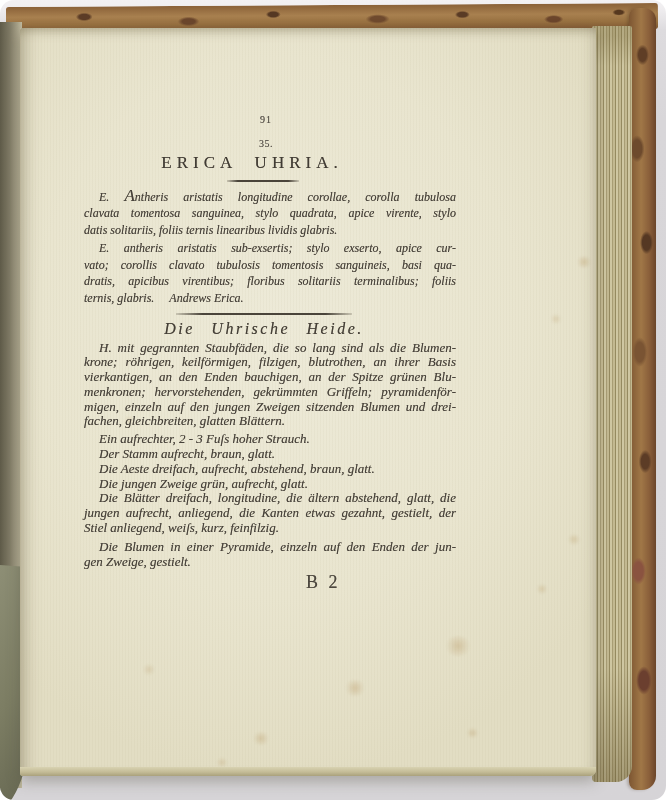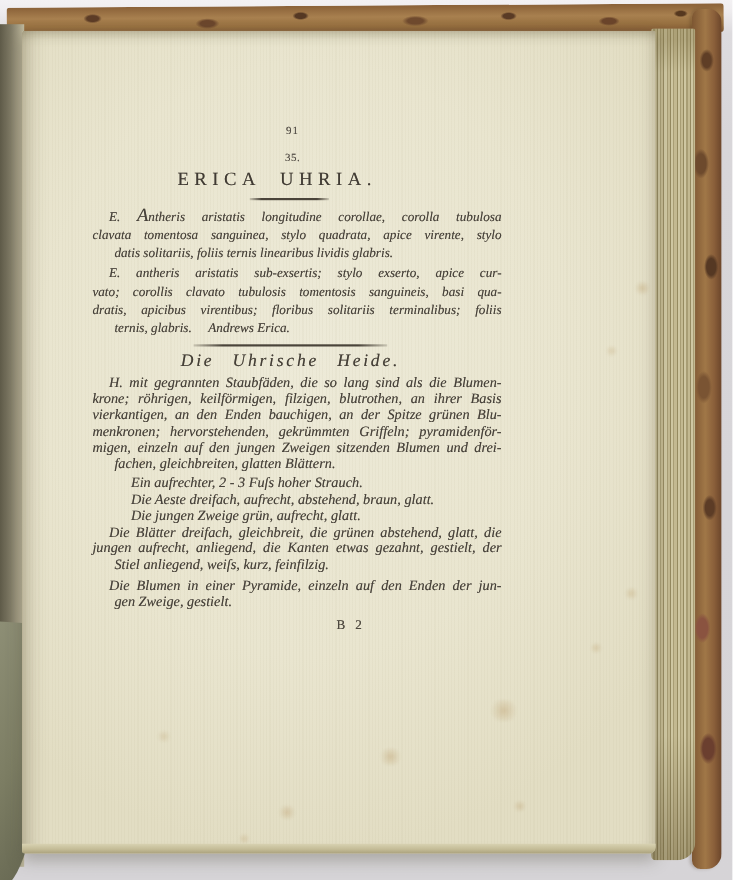--- a/index.html
+++ b/index.html
@@ -1,19 +1,20 @@
 <!DOCTYPE html>
 <html><head>
 <meta charset="utf-8">
 <style>
   html,body{margin:0;padding:0;}
   .scene{
     position:relative; width:666px; height:800px; overflow:hidden;
     background:linear-gradient(180deg,#f3f1f3 0px,#f0eef0 8px,#dddbde 30px,#d8d6d9 120px,#d6d4d7 100%);
     font-family:"Liberation Serif","DejaVu Serif",serif;
+    border-radius:14px;
   }
   
   .cover-top{
     position:absolute; left:6px; top:5px; width:652px; height:26px; z-index:1;
     transform:rotate(-0.35deg); border-radius:3px;
     background:
       radial-gradient(14px 7px at 12% 40%, #5c3c26 0 38%, transparent 60%),
       radial-gradient(18px 8px at 28% 60%, #6b462c 0 35%, transparent 60%),
       radial-gradient(12px 6px at 41% 35%, #553823 0 40%, transparent 62%),
       radial-gradient(20px 8px at 57% 55%, #6f4a2e 0 35%, transparent 60%),
@@ -85,30 +86,30 @@
     margin:3px 0 0 0; font-size:17px; font-weight:normal; text-align:center;
     letter-spacing:5px; word-spacing:9px; transform:translateX(-18px); color:#403b34;
   }
   .rule{ height:2px; background:linear-gradient(90deg,rgba(70,62,50,.2),#4a443a 15%,#4a443a 85%,rgba(70,62,50,.2)); }
   .rule1{ width:72px; margin:8px auto 0 auto; transform:translateX(-7px); }
   .rule2{ width:176px; margin:7px auto 0 auto; transform:translateX(-6px); height:2px; }
   .para{ margin:0;font-style:italic; }
   .para.first{ margin-top:7px; }
   .line{ display:block; }
   .just{ text-align:justify; text-align-last:justify; }
-  .last{ text-align:center; text-align-last:left;margin-left:20px; }
+  .last{ text-align:center; text-align-last:left; }
   .indent{ padding-left:15px; }
   .bigcap{ font-size:17px; line-height:10px; }
   .de{ font-size:13px; line-height:14.8px; }
   .heading-de{
     margin:6px 0 0 0; font-size:16px; font-weight:normal; font-style:italic; text-align:center;
     letter-spacing:2.5px; word-spacing:10px; transform:translateX(-6px); color:#443f37;
   }
   .mt3{ margin-top:3px; } .mt4{ margin-top:4px; } .mt2{ margin-top:2px; }
-  .signature{ margin-top:5px; padding-left:222px; font-size:12px; letter-spacing:3px; color:#4c473f; }
+  .signature{ margin-top:5px; padding-left:222px; font-size:18px; letter-spacing:3px; color:#4c473f; }
 </style>
 </head>
 <body>
 
 <div class="scene">
 
   <div class="cover-top"></div>
   <div class="cover-right"></div>
   <div class="fore-edge"></div>
   <div class="gutter"></div>
@@ -155,26 +156,27 @@
         <span class="line just indent">H. mit gegrannten Staubfäden, die so lang sind als die Blumen-</span>
         <span class="line just">krone; röhrigen, keilförmigen, filzigen, blutrothen, an ihrer Basis</span>
         <span class="line just">vierkantigen, an den Enden bauchigen, an der Spitze grünen Blu-</span>
         <span class="line just">menkronen; hervorstehenden, gekrümmten Griffeln; pyramidenför-</span>
         <span class="line just">migen, einzeln auf den jungen Zweigen sitzenden Blumen und drei-</span>
         <span class="line last">fachen, gleichbreiten, glatten Blättern.</span>
       </p>
 
       <p class="para de mt3">
         <span class="line last indent">Ein aufrechter, 2 - 3 Fuſs hoher Strauch.</span>
+        <span class="line last indent">Der Stamm aufrecht, braun, glatt.</span>
         <span class="line last indent">Die Aeste dreifach, aufrecht, abstehend, braun, glatt.</span>
         <span class="line last indent">Die jungen Zweige grün, aufrecht, glatt.</span>
       </p>
 
       <p class="para de">
-        <span class="line just indent">Die Blätter dreifach, gleichbreit, die grünen abstehend, glatt, die</span>
+        <span class="line just indent">Die Blätter dreifach, longitudine, die ältern abstehend, glatt, die</span>
         <span class="line just">jungen aufrecht, anliegend, die Kanten etwas gezahnt, gestielt, der</span>
         <span class="line last">Stiel anliegend, weiſs, kurz, feinfilzig.</span>
       </p>
 
       <p class="para de mt4">
         <span class="line just indent">Die Blumen in einer Pyramide, einzeln auf den Enden der jun-</span>
         <span class="line last">gen Zweige, gestielt.</span>
       </p>
 
       <div class="signature">B 2</div>

